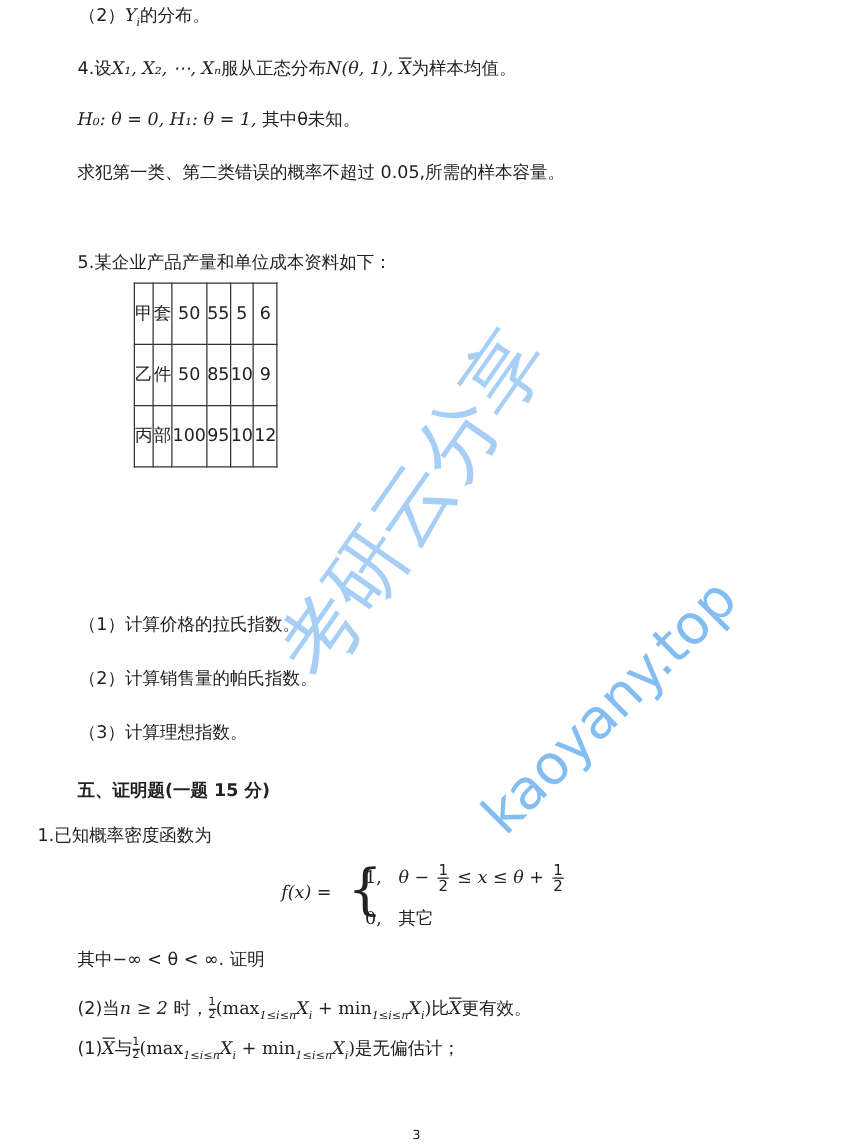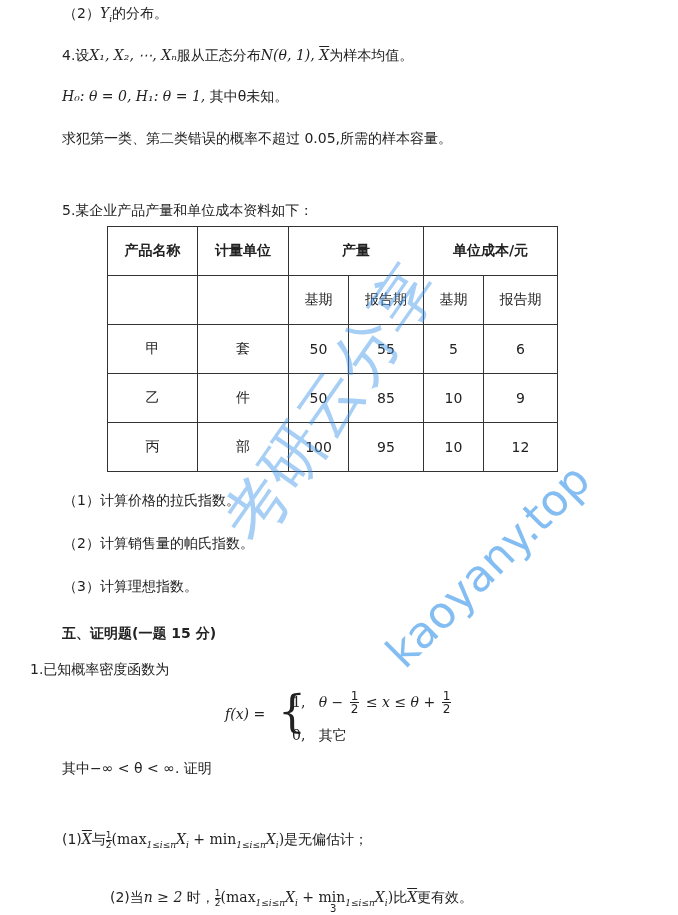--- a/index.html
+++ b/index.html
@@ -38,34 +38,20 @@
 </div>
 <div class="line" style="left:62px;top:87px;">
   <span class="math">H₀: θ = 0, H₁: θ = 1,</span> <span>其中θ未知。</span>
 </div>
 <div class="line" style="left:62px;top:129px;">求犯第一类、第二类错误的概率不超过 0.05,所需的样本容量。</div>
 
 <div class="line" style="left:62px;top:201px;">5.某企业产品产量和单位成本资料如下：</div>
 
 <table class="data">
   <tbody>
-      <tr>
-    <td class="h c1">产品名称</td>
-    <td class="h c2">计量单位</td>
-    <td class="h" colspan="2">产量</td>
-    <td class="h" colspan="2">单位成本/元</td>
-  </tr>
-  <tr>
-    <td class="c1"></td>
-    <td class="c2"></td>
-    <td class="c3">基期</td>
-    <td class="c4">报告期</td>
-    <td class="c5">基期</td>
-    <td class="c6">报告期</td>
-  </tr>
   <tr>
     <td>甲</td>
     <td>套</td>
     <td>50</td>
     <td>55</td>
     <td>5</td>
     <td>6</td>
   </tr>
   <tr>
     <td>乙</td>
@@ -107,20 +93,20 @@
   <span class="mr">0,</span>
   &nbsp;&nbsp;<span>其它</span>
 </div>
 
 <div class="line" style="left:62px;top:759px;text-align:center;">其中−∞ &lt; θ &lt; ∞. 证明</div>
 
 <div class="line" style="left:62px;top:800px;margin-top:30px;">
   <span>(1)</span><span class="math bar">X</span><span>与</span><span class="sfrac"><span class="num">1</span><span>2</span></span><span class="mr">(max</span><sub class="math">1≤i≤n</sub><span class="math">X</span><sub class="math">i</sub><span class="mr"> + min</span><sub class="math">1≤i≤n</sub><span class="math">X</span><sub class="math">i</sub><span class="mr">)</span><span>是无偏估计；</span>
 </div>
 
-<div class="line" style="left:62px;top:888px;margin-left:48px;">
+<div class="line" style="left:62px;top:798px;">
   <span>(2)当</span><span class="math">n ≥ 2</span> <span>时，</span><span class="sfrac"><span class="num">1</span><span>2</span></span><span class="mr">(max</span><sub class="math">1≤i≤n</sub><span class="math">X</span><sub class="math">i</sub><span class="mr"> + min</span><sub class="math">1≤i≤n</sub><span class="math">X</span><sub class="math">i</sub><span class="mr">)</span><span>比</span><span class="math bar">X</span><span>更有效。</span>
 </div>
 
 <div class="wm-cn" style="left:170px;top:360px;">考研云分享</div>
 <div class="watermark" style="left:355px;top:540px;">kaoyany.top</div>
 
 <div class="pagenum">3</div>
 
 </body></html>

